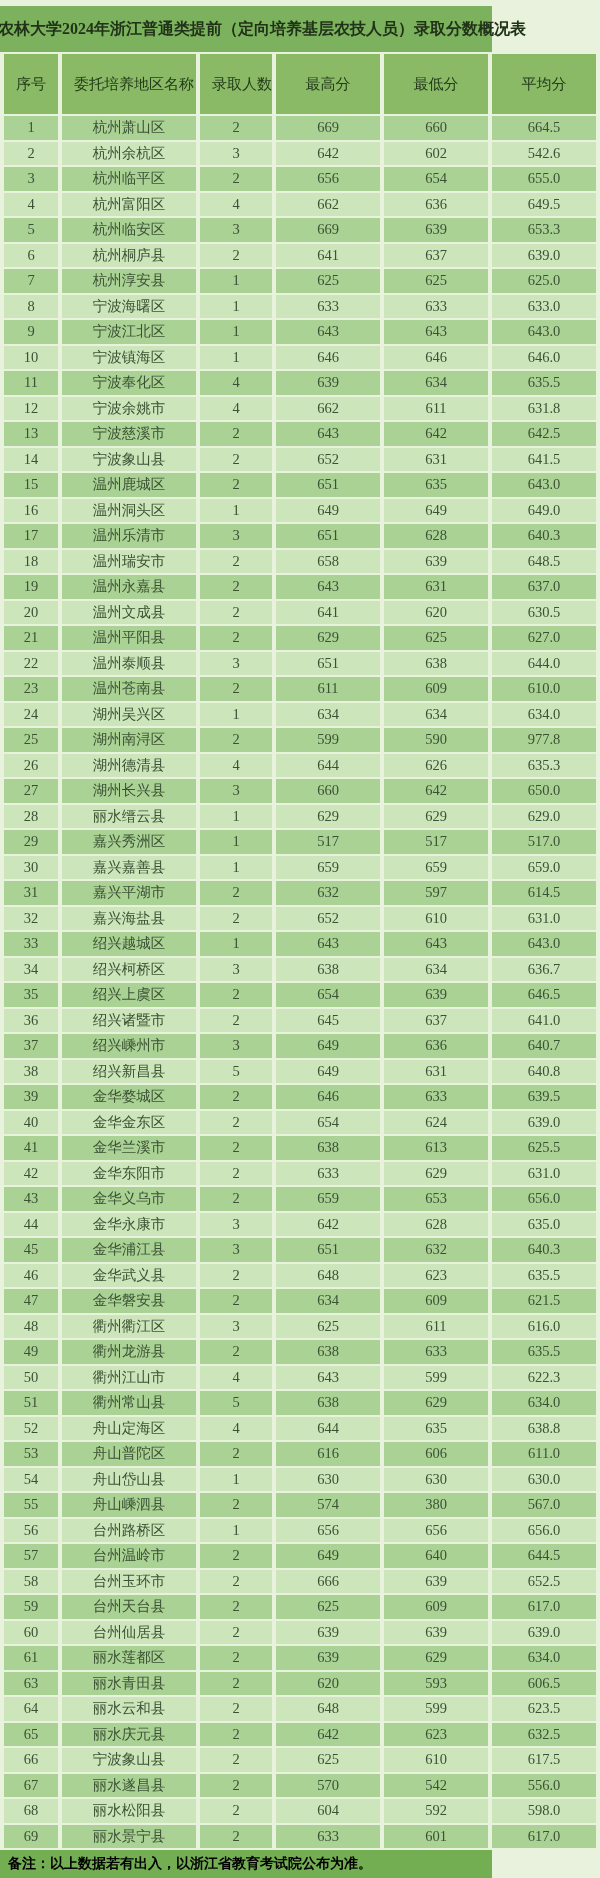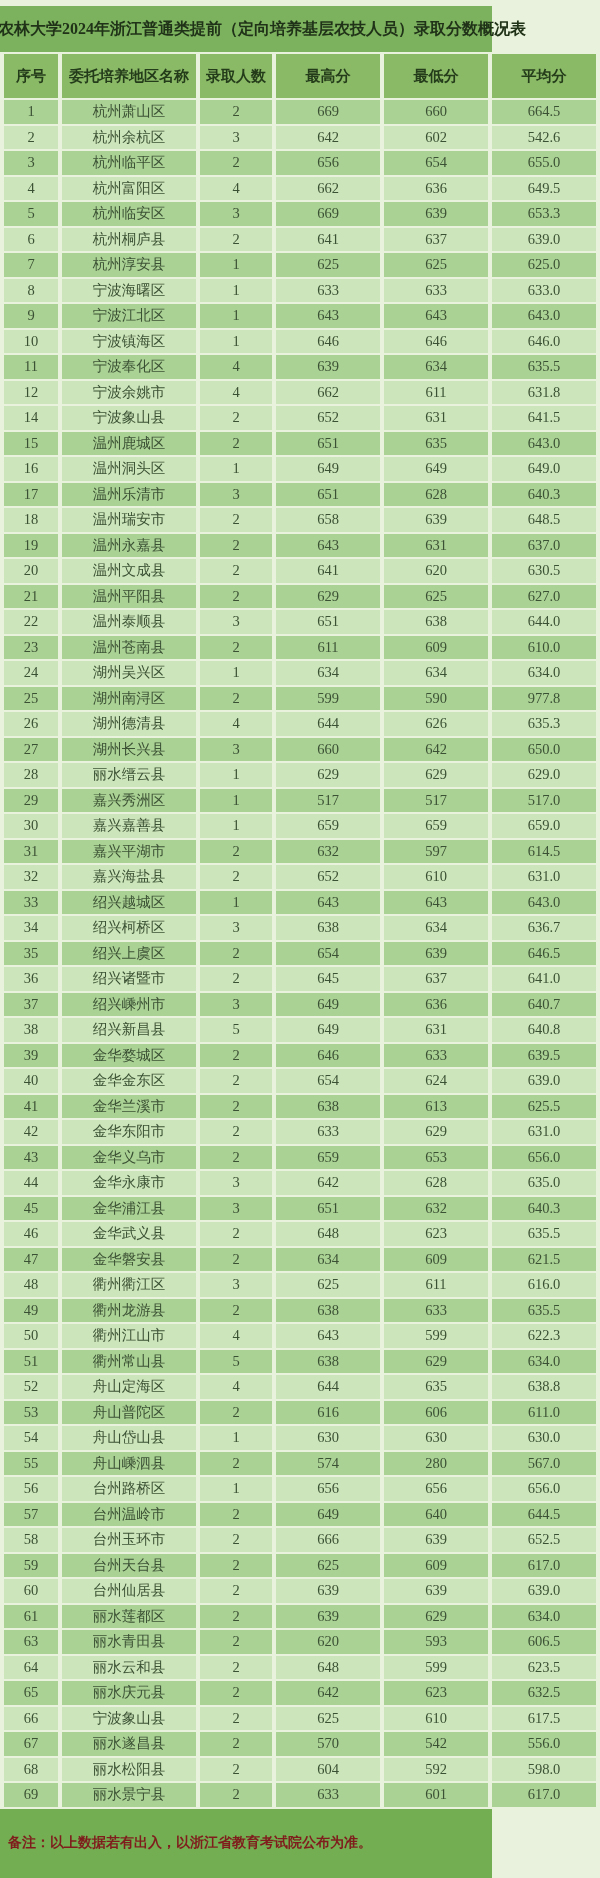--- a/index.html
+++ b/index.html
@@ -36,24 +36,24 @@
     border-collapse: separate;
     border-spacing: 4px 2px;
     width: 600px;
     table-layout: fixed;
     flex: 0 0 auto;
   }
   table.score-table th {
     background: #8aba66;
     height: 36px;
     font-size: 15px;
-    font-weight: bold;
+    font-weight: normal;
     color: #243c1a;
     text-align: center;
-    padding: 4px;
+    padding: 12px;
     overflow: hidden;
     white-space: nowrap;
   }
   table.score-table td {
     height: 23.5px;
     font-size: 14.5px;
     color: #3b5134;
     text-align: center;
     padding: 0;
     overflow: hidden;
@@ -67,21 +67,21 @@
   .col-max   { width: 104px; }
   .col-min   { width: 104px; }
   .col-avg   { width: 104px; }
   .footer-band {
     flex: 1 1 auto;
     background: #74ae52;
     display: flex;
     align-items: center;
     font-size: 14px;
     font-weight: bold;
-    color: #7f1d1d;
+    color: #000000;
     padding-left: 8px;
     white-space: nowrap;
   }
 </style>
 </head>
 <body>
 
 <div class="page">
 
   <div class="title-band">浙江农林大学2024年浙江普通类提前（定向培养基层农技人员）录取分数概况表</div>
@@ -195,20 +195,28 @@
           <td>635.5</td>
         </tr>
         <tr class="even">
           <td>12</td>
           <td>宁波余姚市</td>
           <td>4</td>
           <td>662</td>
           <td>611</td>
           <td>631.8</td>
         </tr>
+        <tr class="odd">
+          <td>13</td>
+          <td>宁波慈溪市</td>
+          <td>2</td>
+          <td>643</td>
+          <td>642</td>
+          <td>642.5</td>
+        </tr>
         <tr class="even">
           <td>14</td>
           <td>宁波象山县</td>
           <td>2</td>
           <td>652</td>
           <td>631</td>
           <td>641.5</td>
         </tr>
         <tr class="odd">
           <td>15</td>
@@ -528,21 +536,21 @@
           <td>1</td>
           <td>630</td>
           <td>630</td>
           <td>630.0</td>
         </tr>
         <tr class="odd">
           <td>55</td>
           <td>舟山嵊泗县</td>
           <td>2</td>
           <td>574</td>
-          <td>280</td>
+          <td>380</td>
           <td>567.0</td>
         </tr>
         <tr class="even">
           <td>56</td>
           <td>台州路桥区</td>
           <td>1</td>
           <td>656</td>
           <td>656</td>
           <td>656.0</td>
         </tr>

